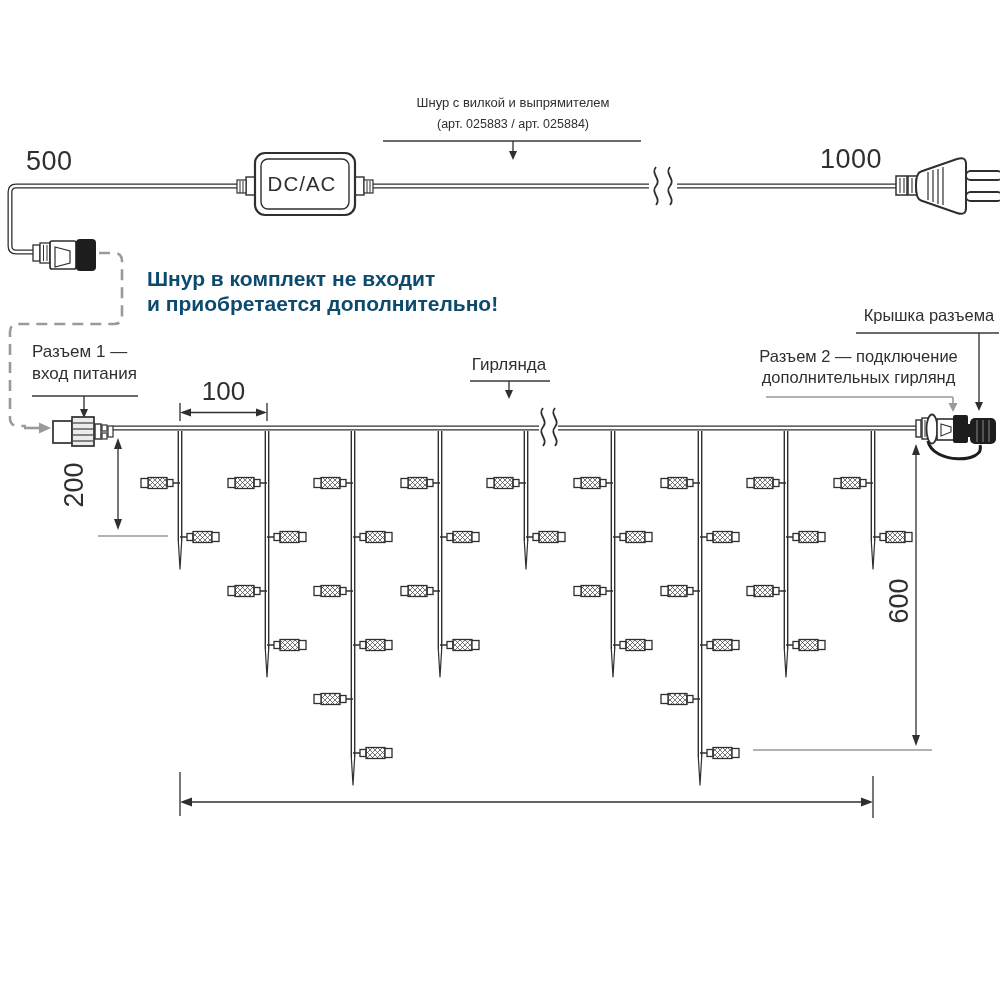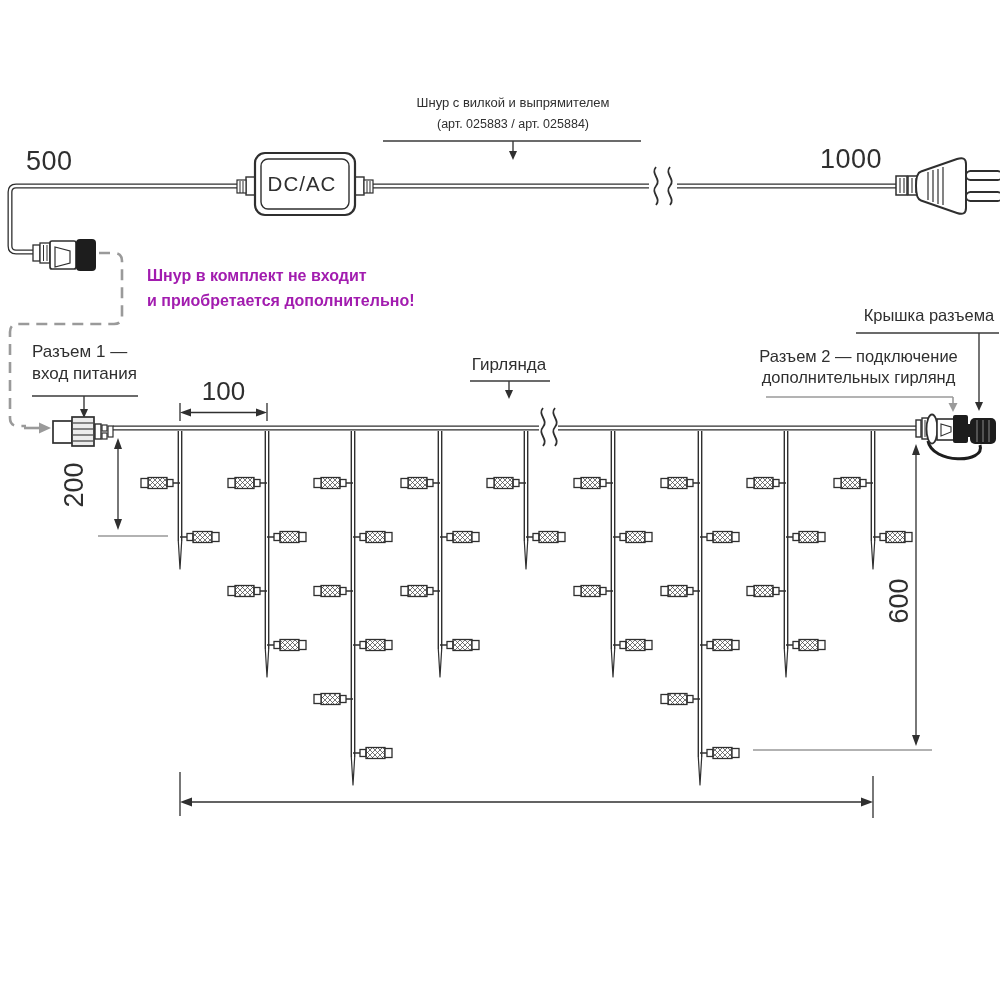--- a/index.html
+++ b/index.html
@@ -5,21 +5,21 @@
   html,body{margin:0;padding:0;background:#fff;}
   #stage{position:relative;width:1000px;height:1000px;background:#fff;overflow:hidden;
          font-family:"Liberation Sans",sans-serif;color:#2f2f2f;}
   #stage svg{position:absolute;left:0;top:0;}
   .lbl{position:absolute;white-space:nowrap;line-height:1.18;color:#2f2f2f;}
   .center{text-align:center;}
   .num{font-size:27px;letter-spacing:.5px;}
   .ann{font-size:17px;}
   .ann-sm{font-size:16.5px;}
   .sub{font-size:12.5px;}
-  .muted{color:#a21caf;font-weight:bold;font-size:16px;}
+  .muted{color:#0c4a6e;font-weight:bold;font-size:21px;}
   .vrot{transform:rotate(-90deg);}
   .dcac{display:flex;align-items:center;justify-content:center;font-size:20.5px;letter-spacing:1px;}
   
   .wireO{stroke:#2f2f2f;stroke-width:5;fill:none;}
   .wireI{stroke:#fff;stroke-width:2.4;fill:none;}
   .ln{stroke:#2f2f2f;fill:#fff;}
   .thin{stroke:#3a3a3a;stroke-width:1.4;fill:none;}
   .dim{stroke:#2f2f2f;stroke-width:1.3;fill:none;}
   .head{fill:#2f2f2f;stroke:none;}
   .gray{stroke:#9a9a9a;fill:none;}

